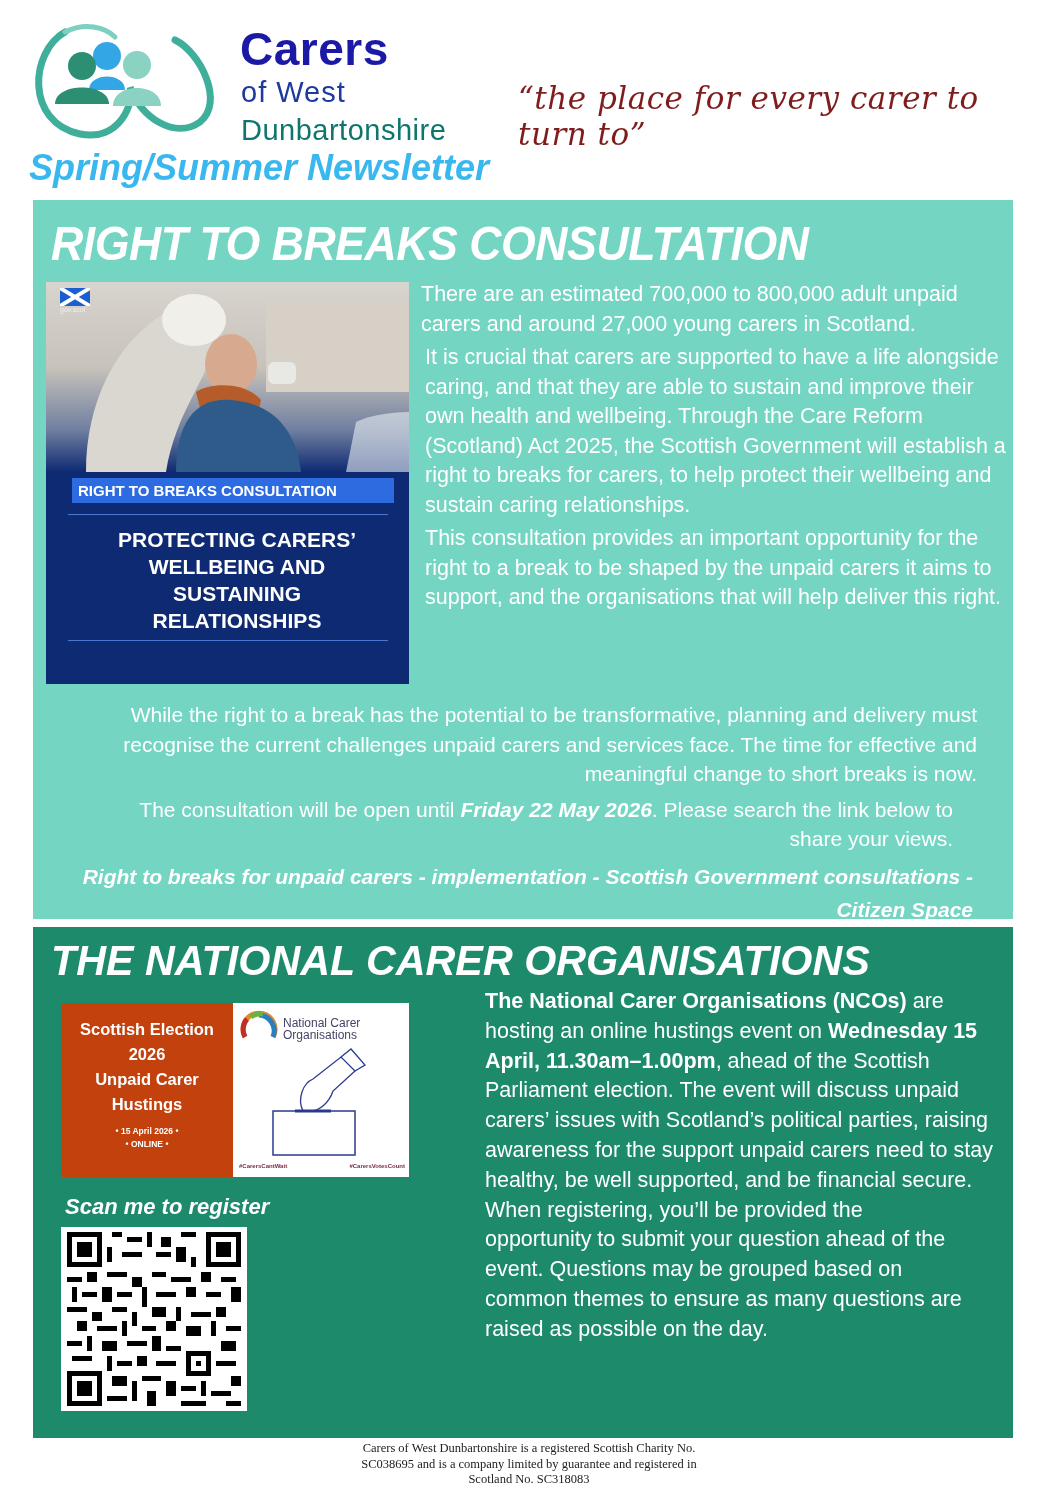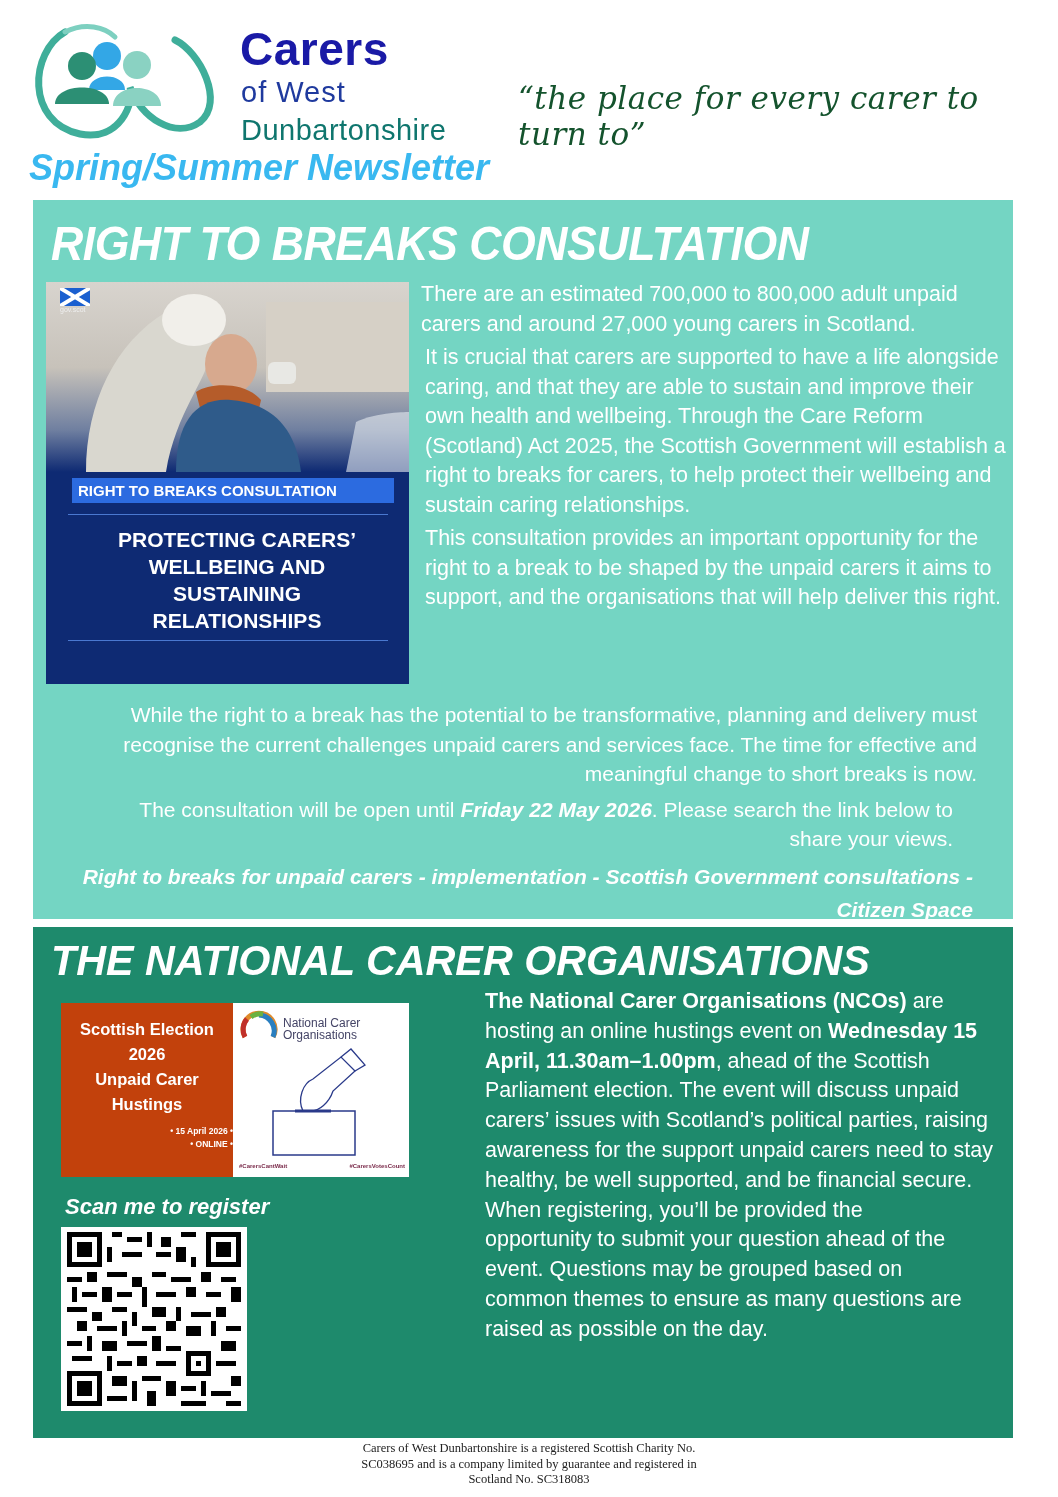--- a/index.html
+++ b/index.html
@@ -4,21 +4,21 @@
 <style>
   html, body { margin: 0; padding: 0; background: #ffffff; }
   body { width: 1058px; height: 1497px; position: relative; overflow: hidden; font-family: "Liberation Sans", sans-serif; }
 
   
   .logo { position: absolute; left: 25px; top: 12px; width: 460px; height: 130px; }
   .logo svg.mark { position: absolute; left: 0; top: 0; }
   .brand-carers { position: absolute; left: 215px; top: 14px; font-size: 46px; font-weight: bold; color: #1a1aa6; line-height: 1; letter-spacing: 0.5px; }
   .brand-of { position: absolute; left: 216px; top: 66px; font-size: 29px; color: #1f3a9e; line-height: 1; letter-spacing: 1px; }
   .brand-dunb { position: absolute; left: 216px; top: 104px; font-size: 29px; color: #0f766e; line-height: 1; letter-spacing: 0.5px; }
-  .tagline { position: absolute; left: 518px; top: 80px; font-family: "DejaVu Serif", serif; font-style: italic; font-size: 31px; color: #14532d; letter-spacing: 0.5px; }
+  .tagline { position: absolute; left: 518px; top: 80px; font-family: "DejaVu Serif", serif; font-style: italic; font-size: 31px; color: #7f1d1d; letter-spacing: 0.5px; }
   .newsletter-title { position: absolute; left: 29px; top: 150px; font-size: 36px; font-weight: bold; font-style: italic; color: #39b8f0; line-height: 1; }
 
   
   .sec1 { position: absolute; left: 33px; top: 200px; width: 980px; height: 719px; background: #74d5c3; }
   .sec1-title { position: absolute; left: 18px; top: 20px; font-size: 48px; font-weight: bold; font-style: italic; color: #ffffff; line-height: 1; letter-spacing: -0.5px; transform: scaleX(0.93); transform-origin: left; white-space: nowrap; }
 
   .poster { position: absolute; left: 13px; top: 82px; width: 363px; height: 402px; background: #0e2a73; overflow: hidden; }
   .poster-photo { position: absolute; left: 0; top: 0; width: 363px; height: 190px;
      background: linear-gradient(180deg, #d8d4ce 0%, #c7c2ba 45%, #6f7fa0 78%, #0e2a73 100%); }
   .poster-flag { position: absolute; left: 14px; top: 6px; }
@@ -35,21 +35,21 @@
   .sec1-center b { font-style: italic; }
   .sec1-link { font-weight: bold; font-style: italic; line-height: 33px; }
 
   
   .sec2 { position: absolute; left: 33px; top: 927px; width: 980px; height: 511px; background: #1e8a6c; }
   .sec2-title { position: absolute; left: 18px; top: 12px; font-size: 43px; font-weight: bold; font-style: italic; color: #ffffff; line-height: 1; white-space: nowrap; transform: scaleX(0.96); transform-origin: left; }
 
   .hustings { position: absolute; left: 28px; top: 76px; width: 348px; height: 174px; background: #ffffff; overflow: hidden; }
   .hustings-left { position: absolute; left: 0; top: 0; width: 172px; height: 174px; background: #c2410c; color: #ffffff; text-align: center; }
   .hustings-left .h1 { margin-top: 14px; font-size: 16.5px; font-weight: bold; line-height: 25px; }
-  .hustings-left .h2 { margin-top: 8px; font-size: 8.5px; font-weight: bold; line-height: 13px; text-align: right; }
+  .hustings-left .h2 { margin-top: 8px; font-size: 8.5px; font-weight: bold; line-height: 13px; }
   .hustings-right { position: absolute; left: 172px; top: 0; width: 176px; height: 176px; }
   .nco-name { position: absolute; left: 50px; top: 14px; font-size: 12px; color: #444466; line-height: 12px; }
   .hashtags { position: absolute; left: 6px; top: 160px; width: 166px; display: flex; justify-content: space-between; font-size: 6px; color: #7a2a4a; font-weight: bold; }
 
   .scan-label { position: absolute; left: 32px; top: 267px; font-size: 22px; font-weight: bold; font-style: italic; color: #ffffff; }
   .qr { position: absolute; left: 28px; top: 300px; width: 186px; height: 184px; background: #ffffff; }
 
   .sec2-body { position: absolute; left: 452px; top: 60px; width: 520px; font-size: 21.5px; color: #ffffff; line-height: 29.8px; }
   .sec2-body p { margin: 0; }
 

